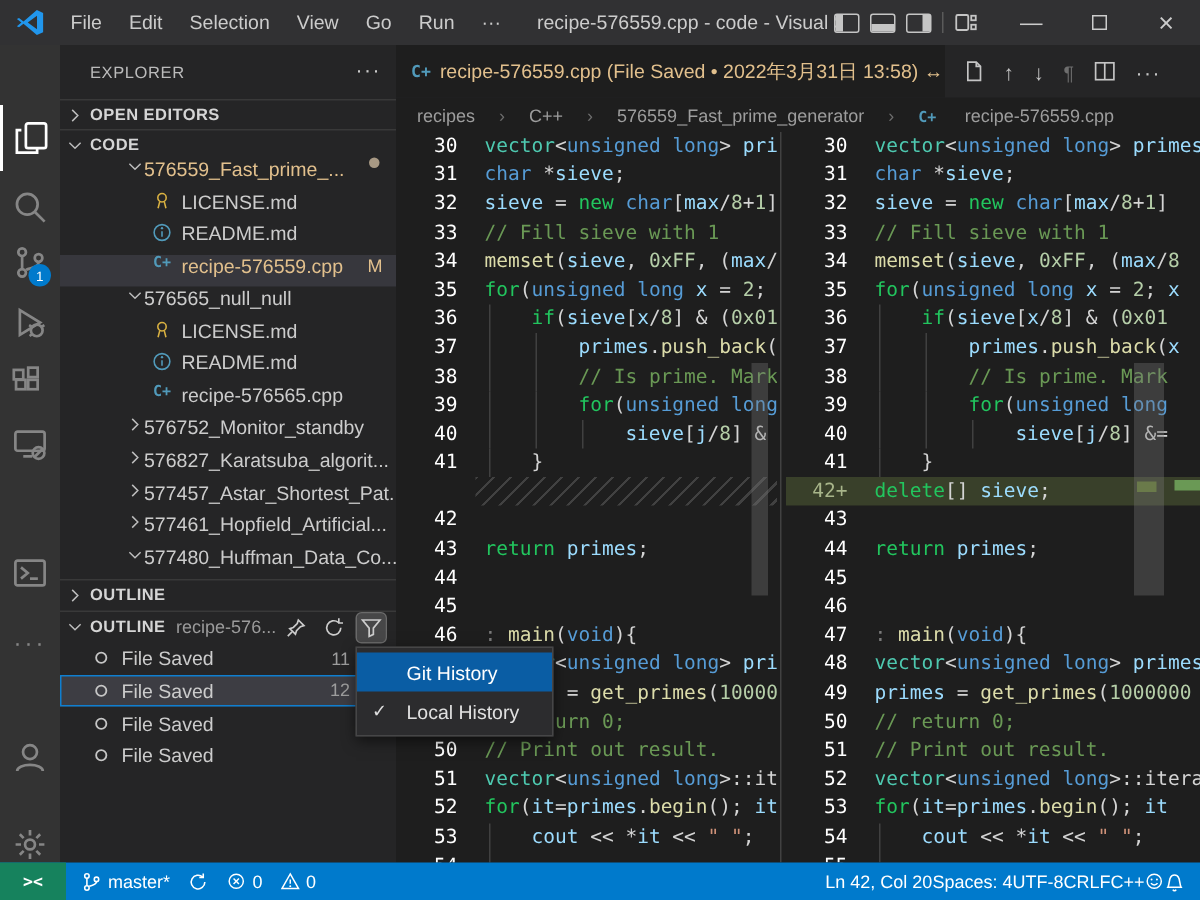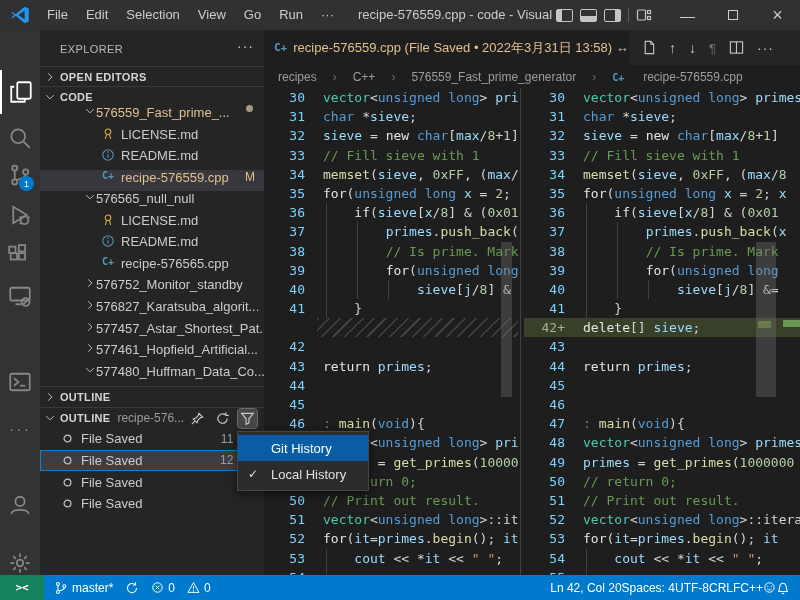--- a/index.html
+++ b/index.html
@@ -67,21 +67,21 @@
   .breadcrumbs { position:absolute; left:0; top:35px; width:536px; height:23px; display:flex; align-items:center;
     font-size:12px; color:#9d9d9d; padding-left:14px; gap:16px; white-space:nowrap; }
   .bc-sep { color:#6e6e6e; }
   .diff { position:absolute; left:0; top:58px; width:536px; height:487px; overflow:hidden; }
   .pane { position:absolute; top:0; height:487px; overflow:hidden; }
   .paneL { left:0; width:254px; }
   .paneR { left:260px; width:276px; }
   .pane-div { position:absolute; left:254px; top:0; width:6px; height:487px; background:#1e1e1e; }
   .pane-div::after { content:""; position:absolute; left:2px; top:0; width:1px; height:487px; background:#414141; }
   .crow { position:relative; height:19.2px; font-family:"DejaVu Sans Mono",monospace; font-size:13px; line-height:19.2px; white-space:pre; }
-  .crow .gut { position:absolute; left:0; top:0; width:41px; text-align:right; color:#7dd3fc; }
+  .crow .gut { position:absolute; left:0; top:0; width:41px; text-align:right; color:#ffffff; }
   .crow .codeln { position:absolute; left:59px; top:0; }
   .crow.added { background:rgba(155,185,85,0.22); }
   .crow.added .gut { color:#a8b58a; }
   .crow.hatch { background:repeating-linear-gradient(135deg, rgba(190,190,190,0.22) 0 1.6px, transparent 1.6px 8px); }
   .paneL .crow.hatch { margin-left:53px; }
   .guide { position:absolute; top:0; width:1px; height:19.2px; background:#404040; }
   .scroll-slider { position:absolute; border-radius:0; background:rgba(121,121,121,0.35); }
   .ovr-mark { position:absolute; height:7px; }
 
   
@@ -94,21 +94,21 @@
   
   .statusbar { position:absolute; left:0; top:575px; width:800px; height:25px; background:#007acc; color:#ffffff;
     font-size:12px; display:flex; align-items:center; z-index:40; }
   .sb-remote { width:44px; height:25px; background:#16825d; display:flex; align-items:center; justify-content:center;
     font-family:"DejaVu Sans Mono",monospace; font-size:11px; font-weight:bold; }
   .sb-left { display:flex; align-items:flex-end; gap:12px; margin-left:10px; }
   .sb-right { position:absolute; right:10px; display:flex; align-items:center; }
   .sb-item { display:flex; align-items:center; gap:4px; white-space:nowrap; }
   svg { display:block; }
 </style>
-<style>.tk-kw{color:#e5e5e5}.tk-type{color:#569CD6}.tk-cls{color:#4EC9B0}.tk-fn{color:#DCDCAA}.tk-var{color:#9CDCFE}.tk-num{color:#B5CEA8}.tk-com{color:#6A9955}.tk-pun{color:#D4D4D4}.tk-str{color:#CE9178}.tk-fold{color:#7a7a7a}</style></head>
+<style>.tk-kw{color:#22c55e}.tk-type{color:#569CD6}.tk-cls{color:#4EC9B0}.tk-fn{color:#DCDCAA}.tk-var{color:#9CDCFE}.tk-num{color:#B5CEA8}.tk-com{color:#6A9955}.tk-pun{color:#D4D4D4}.tk-str{color:#CE9178}.tk-fold{color:#7a7a7a}</style></head>
 <body>
 
 <div id="app">
 
   <div class="titlebar">
     <div class="vslogo">
       <svg viewBox="0 0 24 24" width="20" height="20">
           <path fill="#2196ec" d="M17.5 2 L6.8 11.1 L3.2 8.3 L1.5 9.1 L5.1 12 L1.5 14.9 L3.2 15.7 L6.8 12.9 L17.5 22 L22.5 19.7 L22.5 4.3 Z M17.6 6.6 L17.6 17.4 L10.2 12 Z"></path>
         </svg>
     </div>

